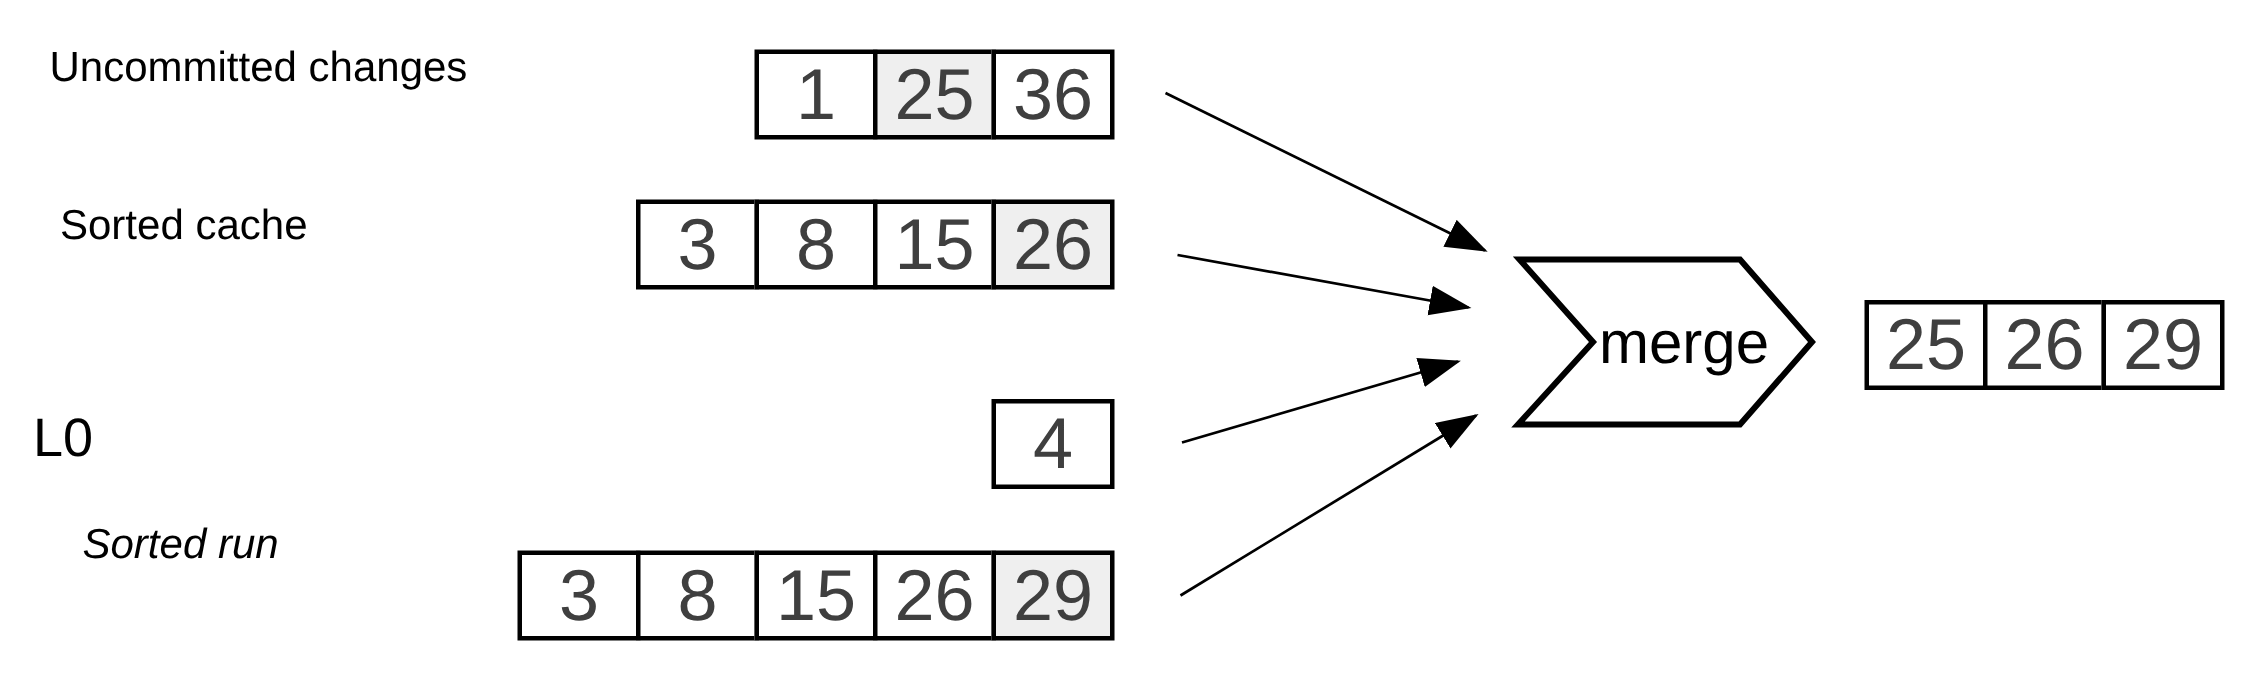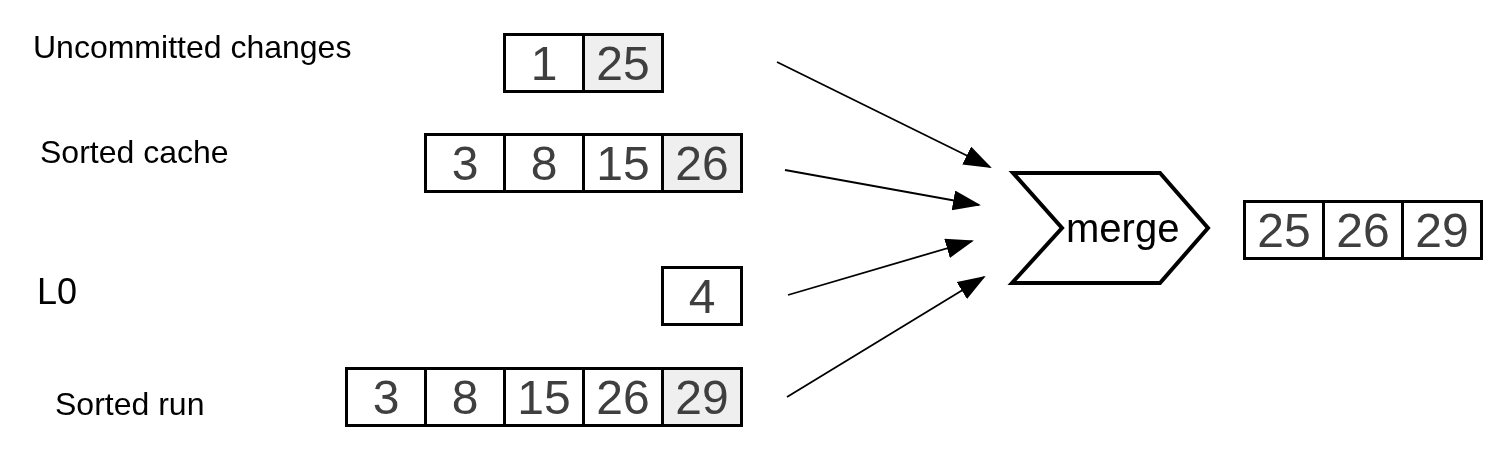--- a/index.html
+++ b/index.html
@@ -7,21 +7,21 @@
   body { font-family: "Liberation Sans", sans-serif; }
   .canvas {
     position: relative;
     width: 1502px;
     height: 457px;
     background: #ffffff;
     overflow: hidden;
   }
   .label {
     position: absolute;
-    font-size: 32px;
+    font-size: 28px;
     line-height: 1.1;
     color: var(--label-text, #000000);
     white-space: nowrap;
   }
   .label.small { font-size: 36px; }
   .cells { position: absolute; display: flex; }
   .cell {
     width: 82px;
     height: 60px;
     border: 3px solid var(--border, #000000);
@@ -48,36 +48,37 @@
 </style>
 </head>
 <body>
 
 <div class="canvas">
 
   <div class="label" style="left:33px; top:30px;">Uncommitted changes</div>
   <div class="cells" style="left:503px; top:33px;">
     <div class="cell">1</div>
     <div class="cell highlight">25</div>
+    <div class="cell">36</div>
   </div>
 
   <div class="label" style="left:40px; top:135px;">Sorted cache</div>
   <div class="cells" style="left:424px; top:133px;">
     <div class="cell">3</div>
     <div class="cell">8</div>
     <div class="cell">15</div>
     <div class="cell highlight">26</div>
   </div>
 
-  <div class="label small" style="left:37px; top:272px;">L0</div>
+  <div class="label small" style="left:22px; top:272px;">L0</div>
   <div class="cells" style="left:661px; top:266px;">
     <div class="cell">4</div>
   </div>
 
-  <div class="label" style="left:55px; top:387px;">Sorted run</div>
+  <div class="label" style="left:55px; top:348px;font-style:italic;">Sorted run</div>
   <div class="cells" style="left:345px; top:367px;">
     <div class="cell">3</div>
     <div class="cell">8</div>
     <div class="cell">15</div>
     <div class="cell">26</div>
     <div class="cell highlight">29</div>
   </div>
 
   <div class="cells" style="left:1243px; top:200px;">
     <div class="cell">25</div>

